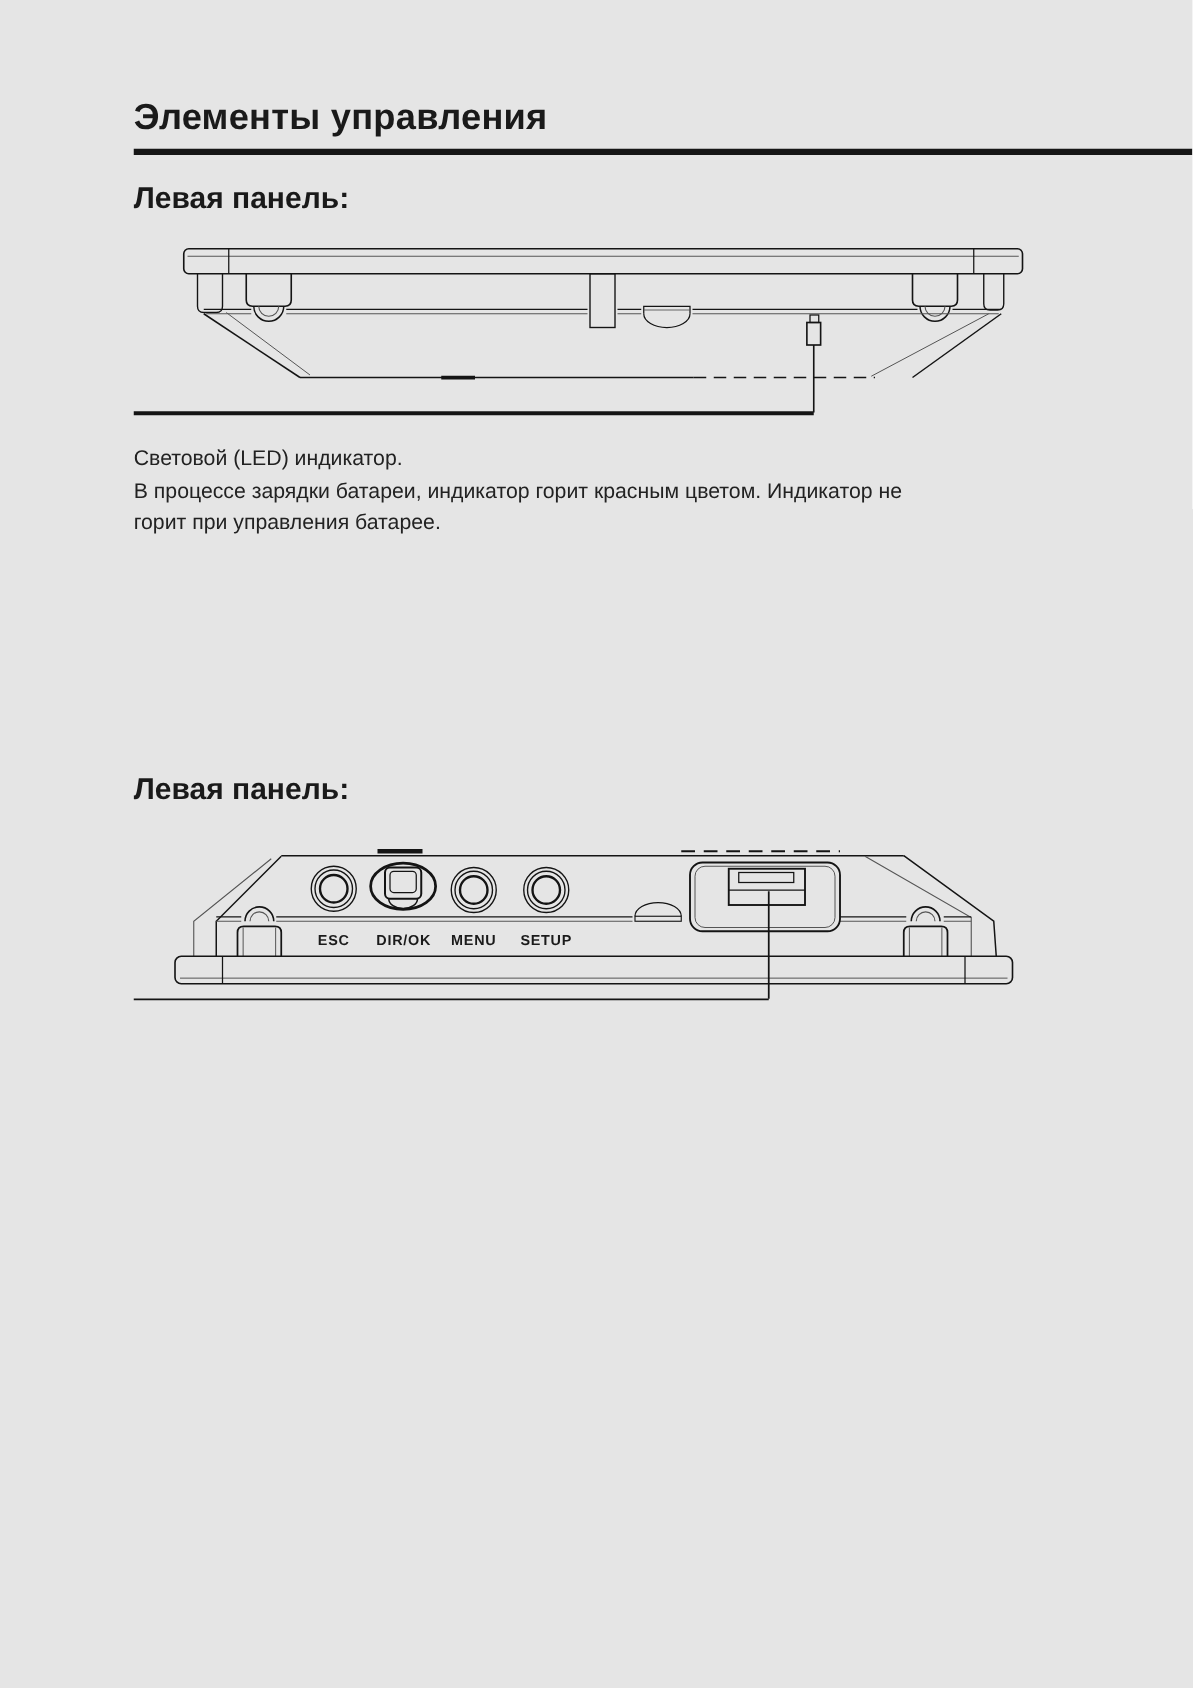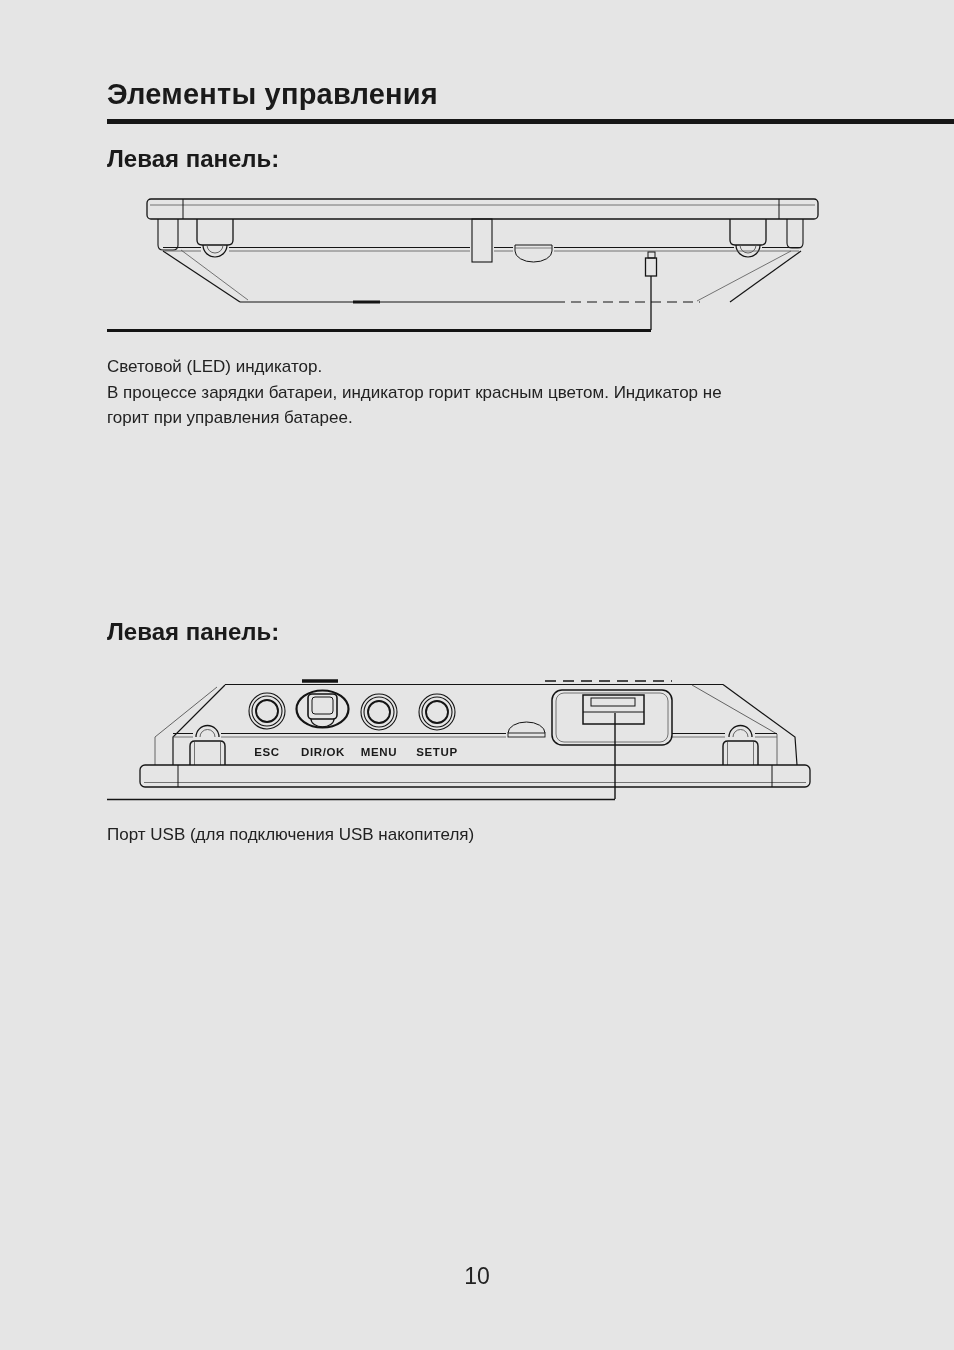--- a/index.html
+++ b/index.html
@@ -182,17 +182,15 @@
       <line class="ln" x1="178" y1="765" x2="178" y2="787" stroke-width="1"></line>
       <line class="ln" x1="772" y1="765" x2="772" y2="787" stroke-width="1"></line>
     </g>
 
     <g>
       <line class="ln" x1="615" y1="713" x2="615" y2="799" stroke-width="1.4"></line>
       <line class="ln" x1="107" y1="799.5" x2="615" y2="799.5" stroke-width="1.4"></line>
     </g>
   </svg>
 
-  <div class="abs caption caption-2">Порт USB (для подключения USB накопителя)</div>
 
-  <div class="abs pagenum">10</div>
 
 </div>
 
 </body></html>

